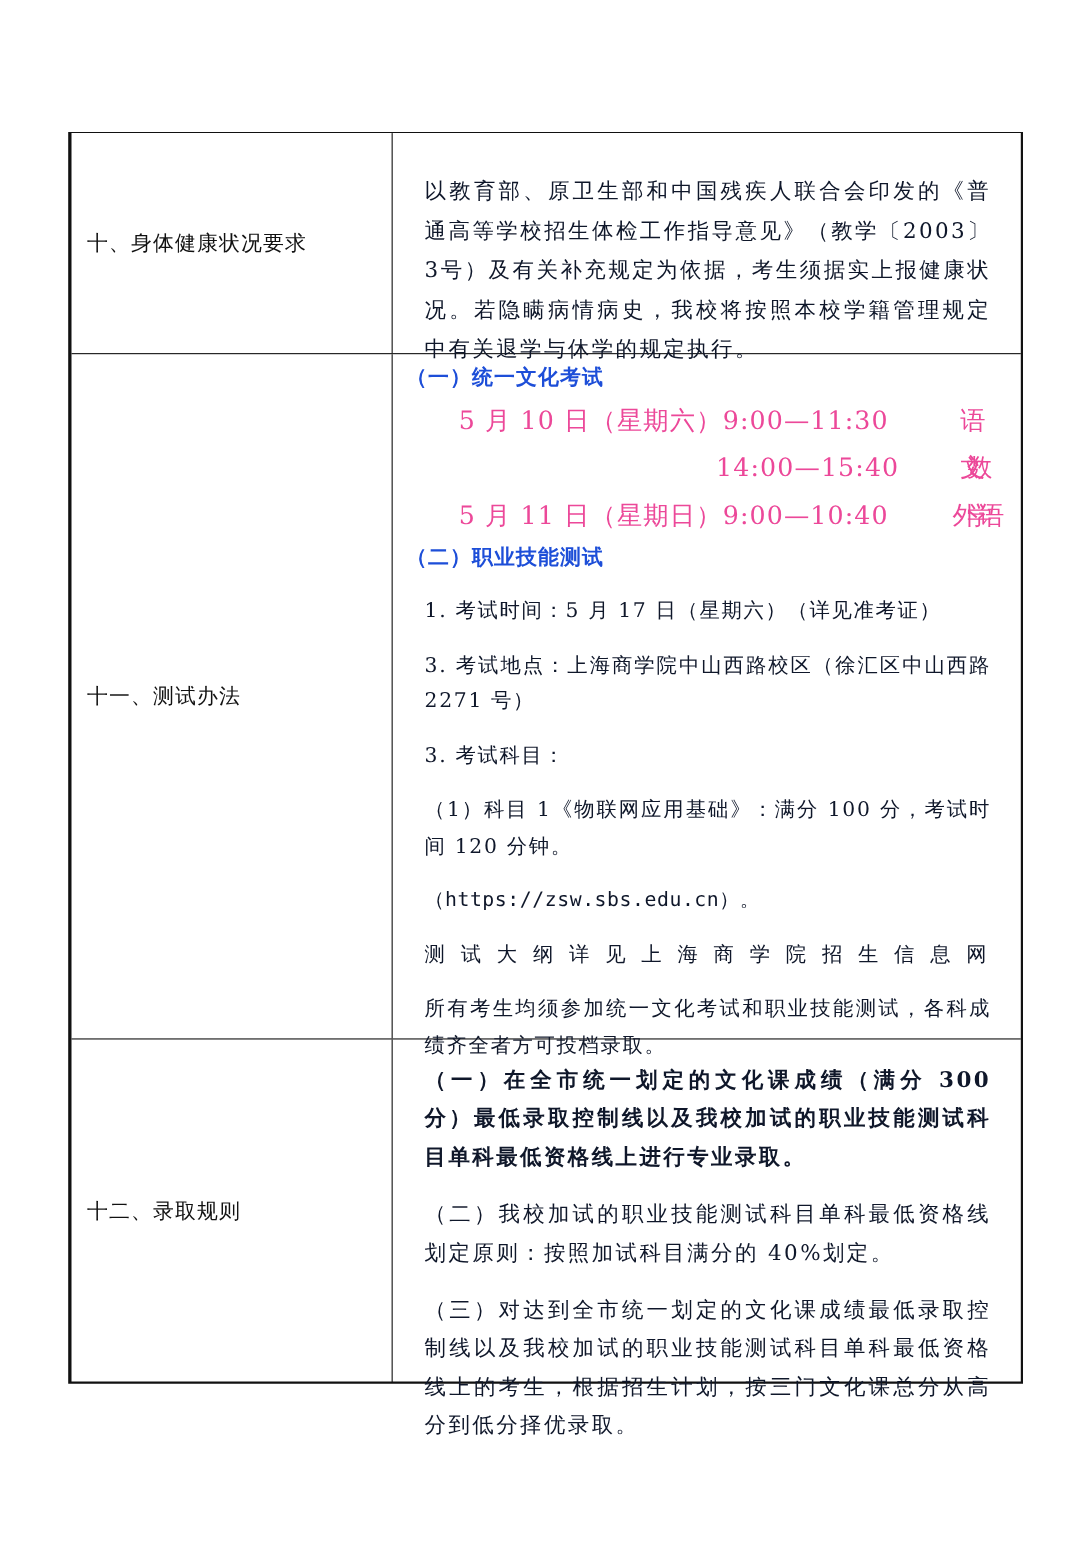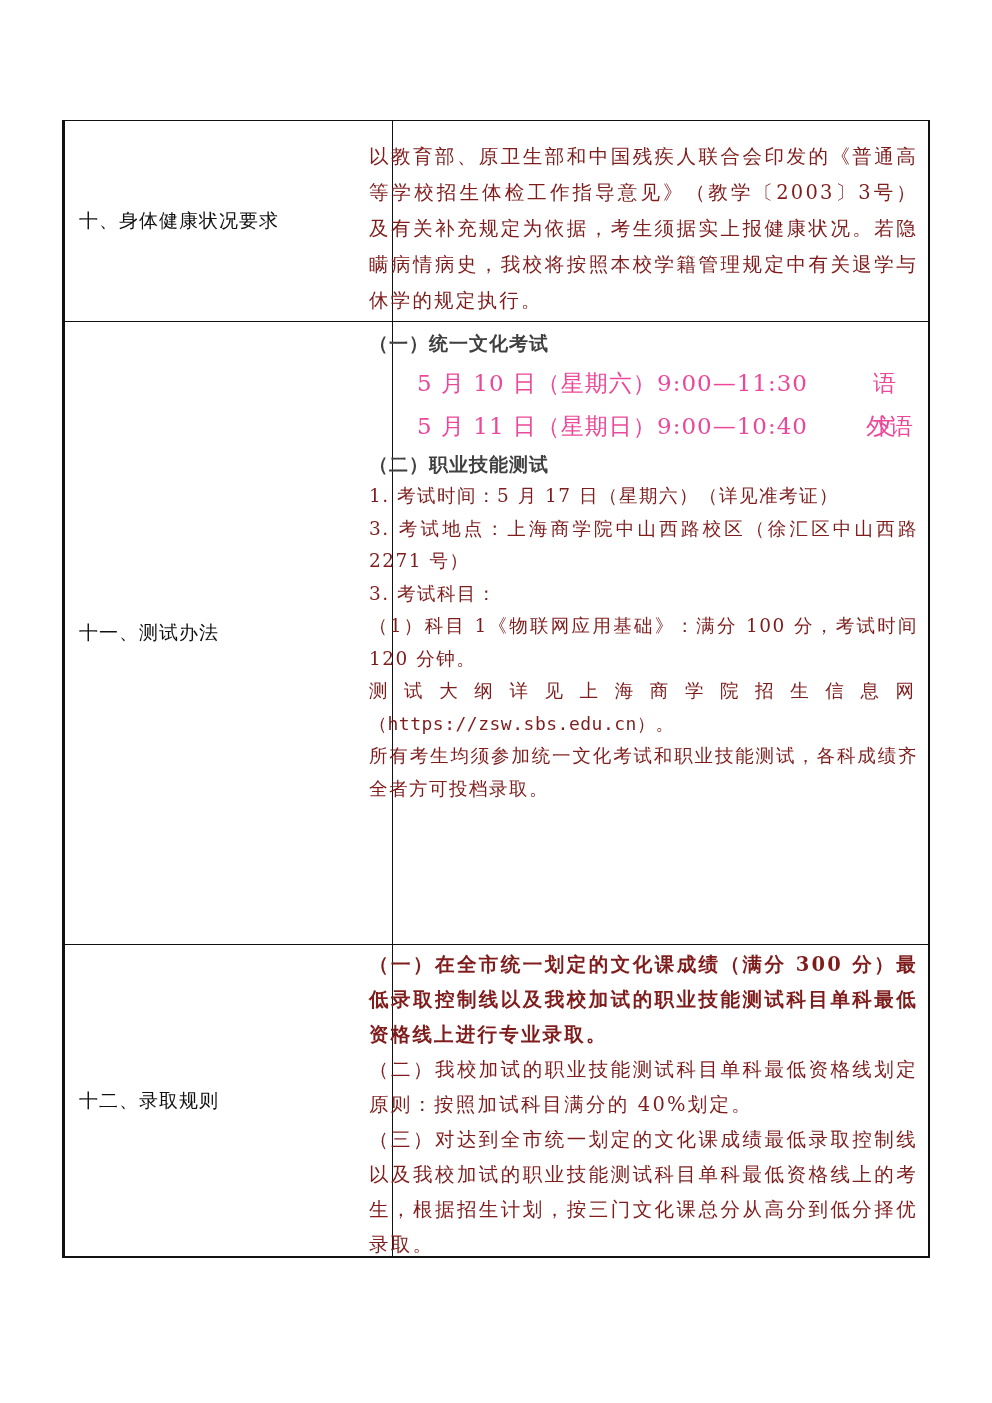--- a/index.html
+++ b/index.html
@@ -3,31 +3,31 @@
 <meta charset="utf-8">
 <style>
   html, body { margin: 0; padding: 0; background: #ffffff; }
   body { width: 992px; height: 1403px; position: relative; overflow: hidden;
          font-family: "DejaVu Serif", "Liberation Serif", serif; color: #222; }
   .tbl { position: absolute; left: 62px; top: 120px; width: 868px; height: 1138px;
          border-top: 1.5px solid #111; border-bottom: 2px solid #111;
          border-left: 3px solid #111; border-right: 2px solid #111; box-sizing: border-box; }
   .row { position: absolute; left: 0; right: 0; border-bottom: 1px solid #111; box-sizing: border-box; }
   .row.last { border-bottom: none; }
-  .lcell { position: absolute; left: 0; top: 0; bottom: 0; width: 328px;
+  .lcell { position: absolute; left: 0; top: 0; bottom: 0; width: 292px;
            border-right: 1px solid #111; box-sizing: border-box;
            display: flex; align-items: center; padding-left: 14px; }
   .lcell span { font-family: "DejaVu Sans", "Liberation Sans", sans-serif; font-size: 19px;
                 letter-spacing: 1px; color: #111; }
   .rcell { position: absolute; left: 292px; right: 0; top: 0; bottom: 0; padding: 0 10px 0 12px;
            box-sizing: border-box; }
-  .p { font-size: 19.5px; line-height: 36px; letter-spacing: 2.2px; margin: 0; color: #7f1d1d;
+  .p { font-size: 19.5px; line-height: 36px; letter-spacing: 2.2px; margin: 17px; color: #0f172a;
        text-align: justify; }
   .h { font-family: "DejaVu Sans", "Liberation Sans", sans-serif; font-weight: bold;
-       font-size: 19px; line-height: 38px; margin: 0; color: #404040; letter-spacing: 1px; }
+       font-size: 19px; line-height: 38px; margin: 0; color: #1d4ed8; letter-spacing: 1px; }
   .sched { font-size: 23px; line-height: 43px; color: #ec4899; letter-spacing: 1px; position: relative; height: 43px; }
   .sched .d { position: absolute; left: 48px; }
   .sched .t { position: absolute; left: 288px; }
   .sched .s { position: absolute; left: 472px; margin-left: 32px; }
   .p.small { font-size: 18.5px; line-height: 32.5px; letter-spacing: 1.5px; }
   .spread { text-align: justify; text-align-last: justify; }
 </style>
 </head>
 <body>
 
@@ -47,31 +47,36 @@
       <span>十一、测试办法</span>
     </div>
     <div class="rcell" style="padding-top:2px;">
       <p class="h">（一）统一文化考试</p>
       <div class="sched">
         <span class="d">5 月 10 日（星期六）</span>
         <span class="t">9:00—11:30</span>
         <span class="s">语文</span>
       </div>
       <div class="sched">
+        <span class="d"></span>
+        <span class="t" style="left:282px;">14:00—15:40</span>
+        <span class="s" style="left:478px;">数学</span>
+      </div>
+      <div class="sched">
         <span class="d">5 月 11 日（星期日）</span>
         <span class="t">9:00—10:40</span>
         <span class="s" style="left:465px;">外语</span>
       </div>
       <p class="h" style="line-height:32px;">（二）职业技能测试</p>
       <p class="p small">1. 考试时间：5 月 17 日（星期六）（详见准考证）</p>
       <p class="p small">3. 考试地点：上海商学院中山西路校区（徐汇区中山西路 2271 号）</p>
       <p class="p small">3. 考试科目：</p>
       <p class="p small">（1）科目 1《物联网应用基础》：满分 100 分，考试时间 120 分钟。</p>
+      <p class="p small" style="font-family:'DejaVu Sans Mono','Liberation Mono',monospace; font-size:18px; letter-spacing:0.5px;">（https://zsw.sbs.edu.cn）。</p>
       <p class="p small spread" style="letter-spacing:4px;">测试大纲详见上海商学院招生信息网</p>
-      <p class="p small" style="font-family:'DejaVu Sans Mono','Liberation Mono',monospace; font-size:18px; letter-spacing:0.5px;">（https://zsw.sbs.edu.cn）。</p>
       <p class="p small">所有考生均须参加统一文化考试和职业技能测试，各科成绩齐全者方可投档录取。</p>
     </div>
   </div>
 
   <div class="row last" style="top:824px; height:312px;">
     <div class="lcell">
       <span>十二、录取规则</span>
     </div>
     <div class="rcell" style="padding-top:2px;">
       <p class="p" style="line-height:35px;font-weight:bold;">（一）在全市统一划定的文化课成绩（满分 300 分）最低录取控制线以及我校加试的职业技能测试科目单科最低资格线上进行专业录取。</p>

